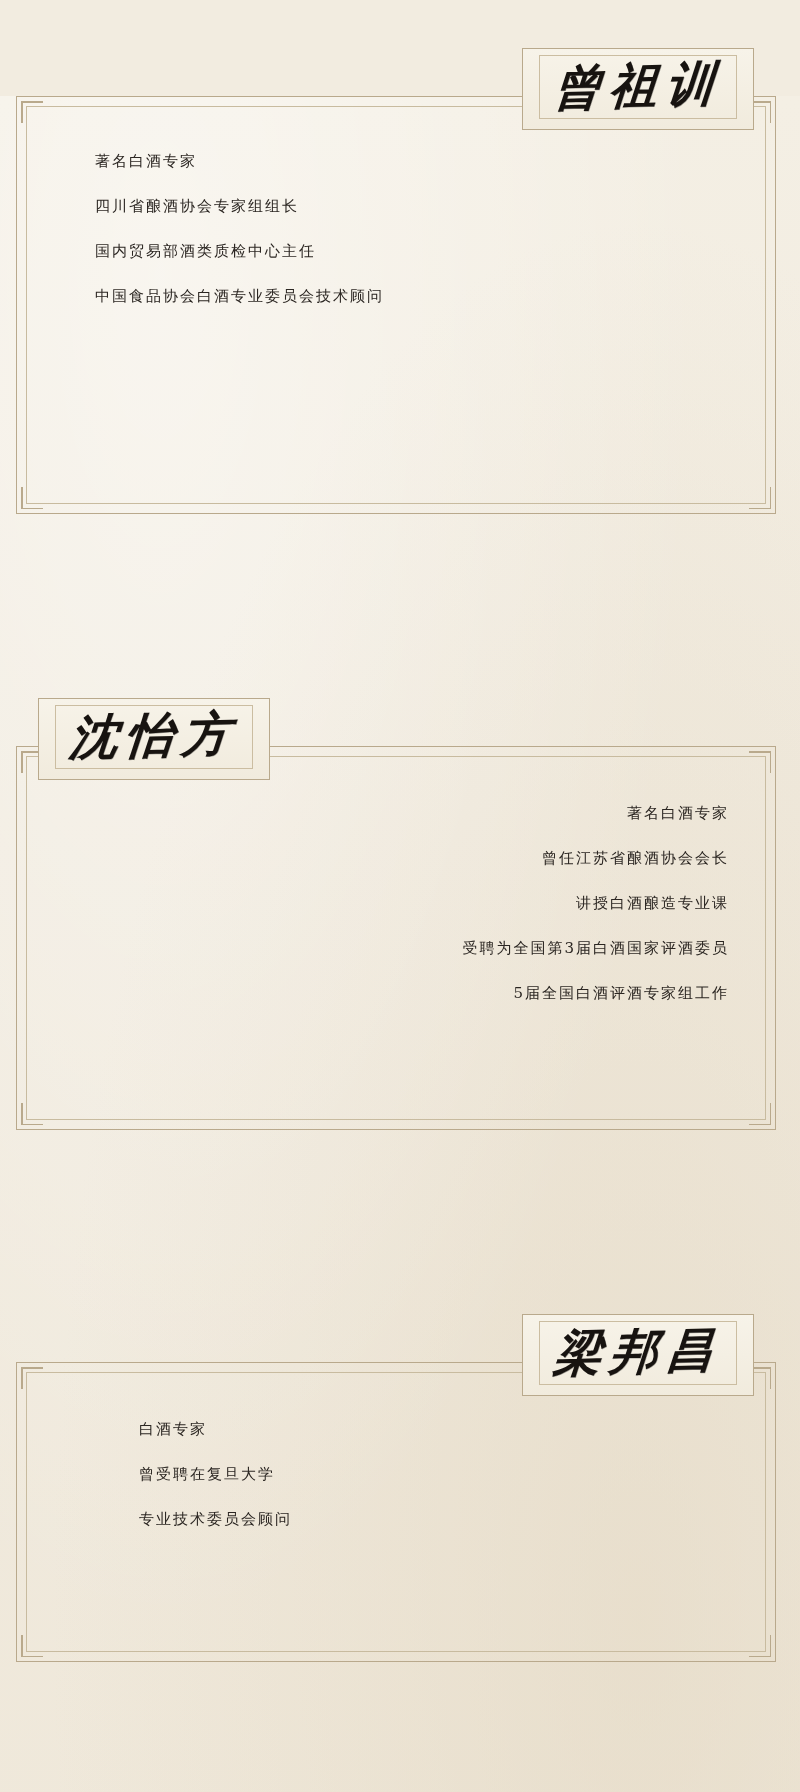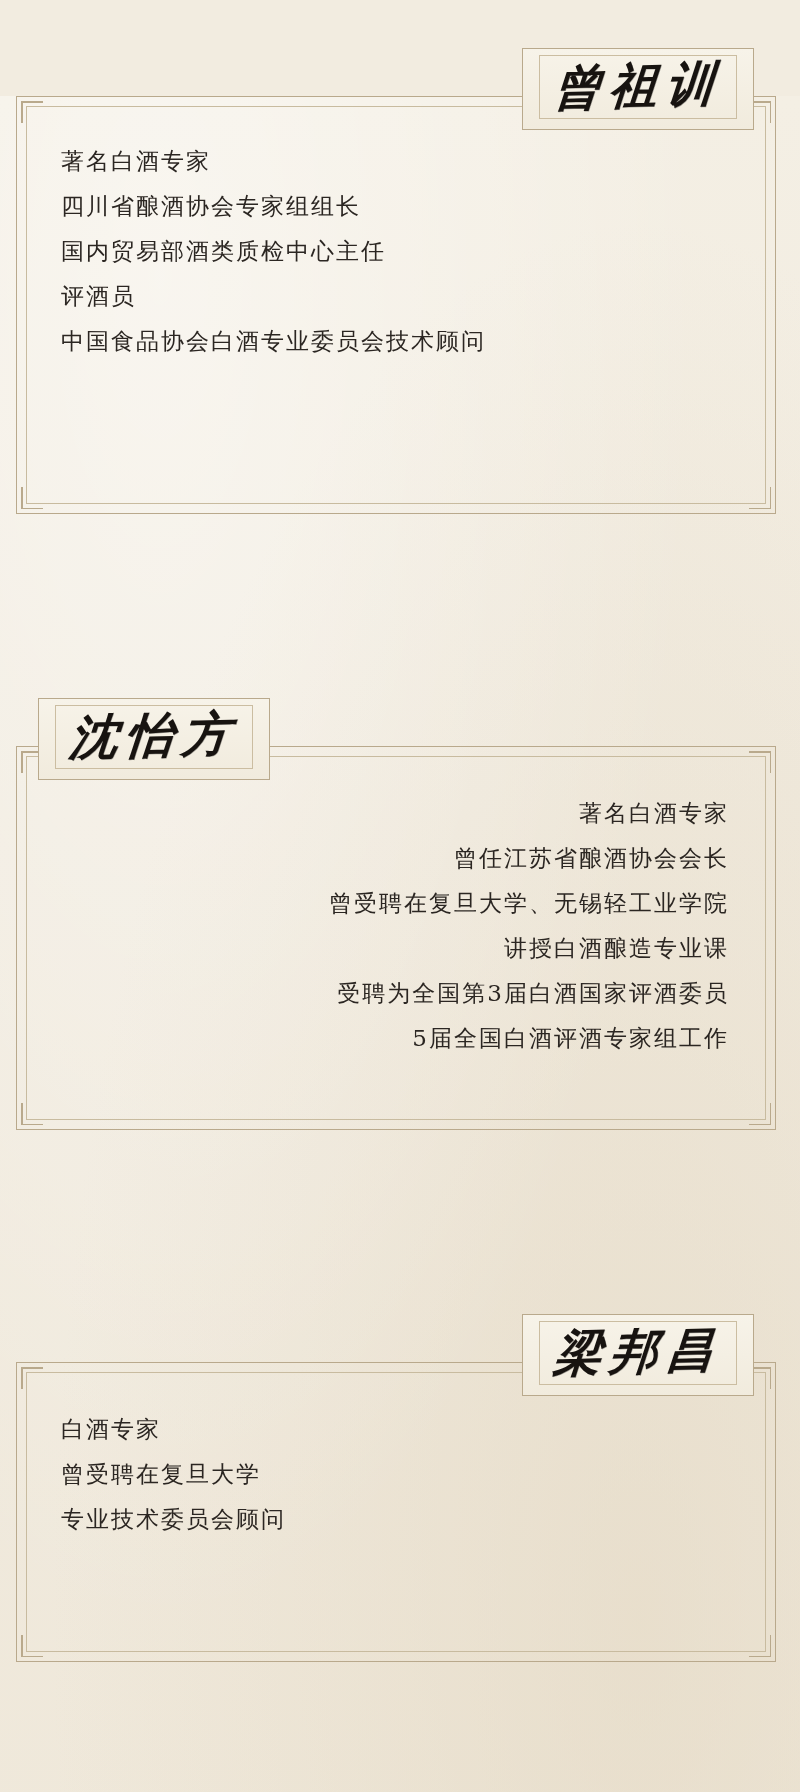--- a/index.html
+++ b/index.html
@@ -104,40 +104,41 @@
     transform: skewX(-6deg) rotate(-1.5deg);
     white-space: nowrap;
     text-shadow: 0.5px 0.5px 0 rgba(0,0,0,0.35);
   }
 
   .lines {
     padding: 44px 44px 40px 44px;
     box-sizing: border-box;
   }
   .line {
-    font-size: 23px;
+    font-size: 15px;
     line-height: 45px;
     letter-spacing: 2px;
     color: #2b2622;
     white-space: nowrap;
+    margin-left: 34px;
   }
   .align-left  .line { text-align: left; }
   .align-right .line { text-align: right; }
   .align-right .lines { padding-right: 46px; }
 
   
   #block-1 { width: 760px; margin-top: 96px; }
   #block-1 .frame { min-height: 418px; }
   #block-1 .lines { padding-top: 42px; }
 
   #block-2 { width: 760px; margin-top: 232px; }
   #block-2 .frame { min-height: 384px; }
 
   #block-3 { width: 760px; margin-top: 232px; }
-  #block-3 .frame { min-height: 300px; }
+  #block-3 .frame { min-height: 300px; padding-left: 44px; }
 
   
   #block-1, #block-2, #block-3 { margin-left: 16px; }
 </style>
 </head>
 <body>
 
 <div class="page">
 
   <section class="block align-left" id="block-1">
@@ -148,41 +149,39 @@
     </div>
     <div class="frame">
       <span class="corner tl"></span>
       <span class="corner tr"></span>
       <span class="corner bl"></span>
       <span class="corner br"></span>
       <div class="lines">
         <div class="line">著名白酒专家</div>
         <div class="line">四川省酿酒协会专家组组长</div>
         <div class="line">国内贸易部酒类质检中心主任</div>
-        <div class="line">评酒员</div>
         <div class="line">中国食品协会白酒专业委员会技术顾问</div>
       </div>
     </div>
   </section>
 
   <section class="block align-right" id="block-2">
     <div class="plaque left">
       <div class="plaque-inner">
         <div class="name">沈怡方</div>
       </div>
     </div>
     <div class="frame">
       <span class="corner tl"></span>
       <span class="corner tr"></span>
       <span class="corner bl"></span>
       <span class="corner br"></span>
       <div class="lines">
         <div class="line">著名白酒专家</div>
         <div class="line">曾任江苏省酿酒协会会长</div>
-        <div class="line">曾受聘在复旦大学、无锡轻工业学院</div>
         <div class="line">讲授白酒酿造专业课</div>
         <div class="line">受聘为全国第3届白酒国家评酒委员</div>
         <div class="line">5届全国白酒评酒专家组工作</div>
       </div>
     </div>
   </section>
 
   <section class="block align-left" id="block-3">
     <div class="plaque right">
       <div class="plaque-inner">

